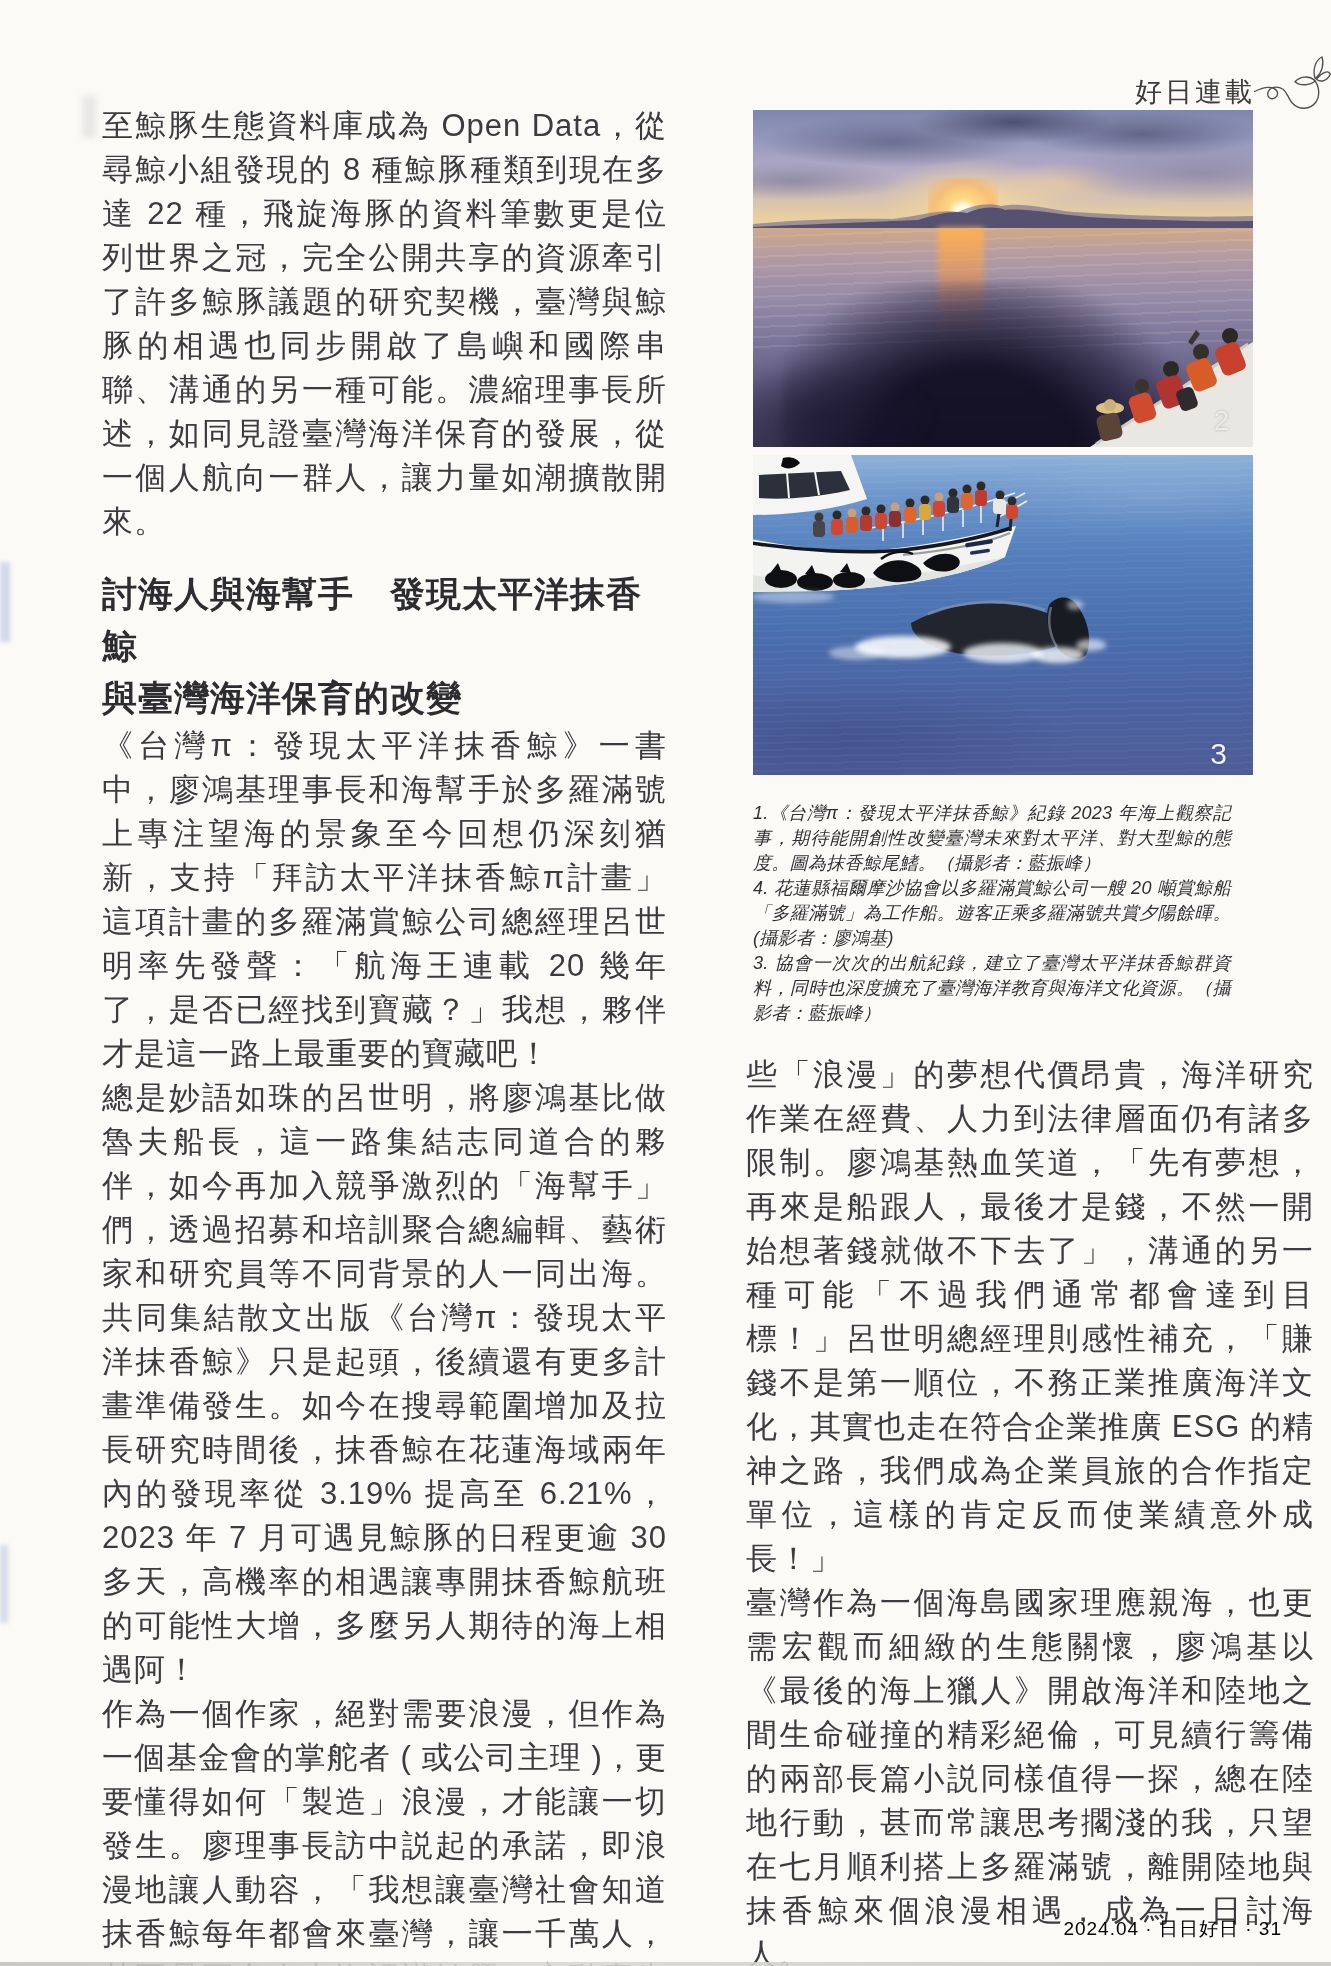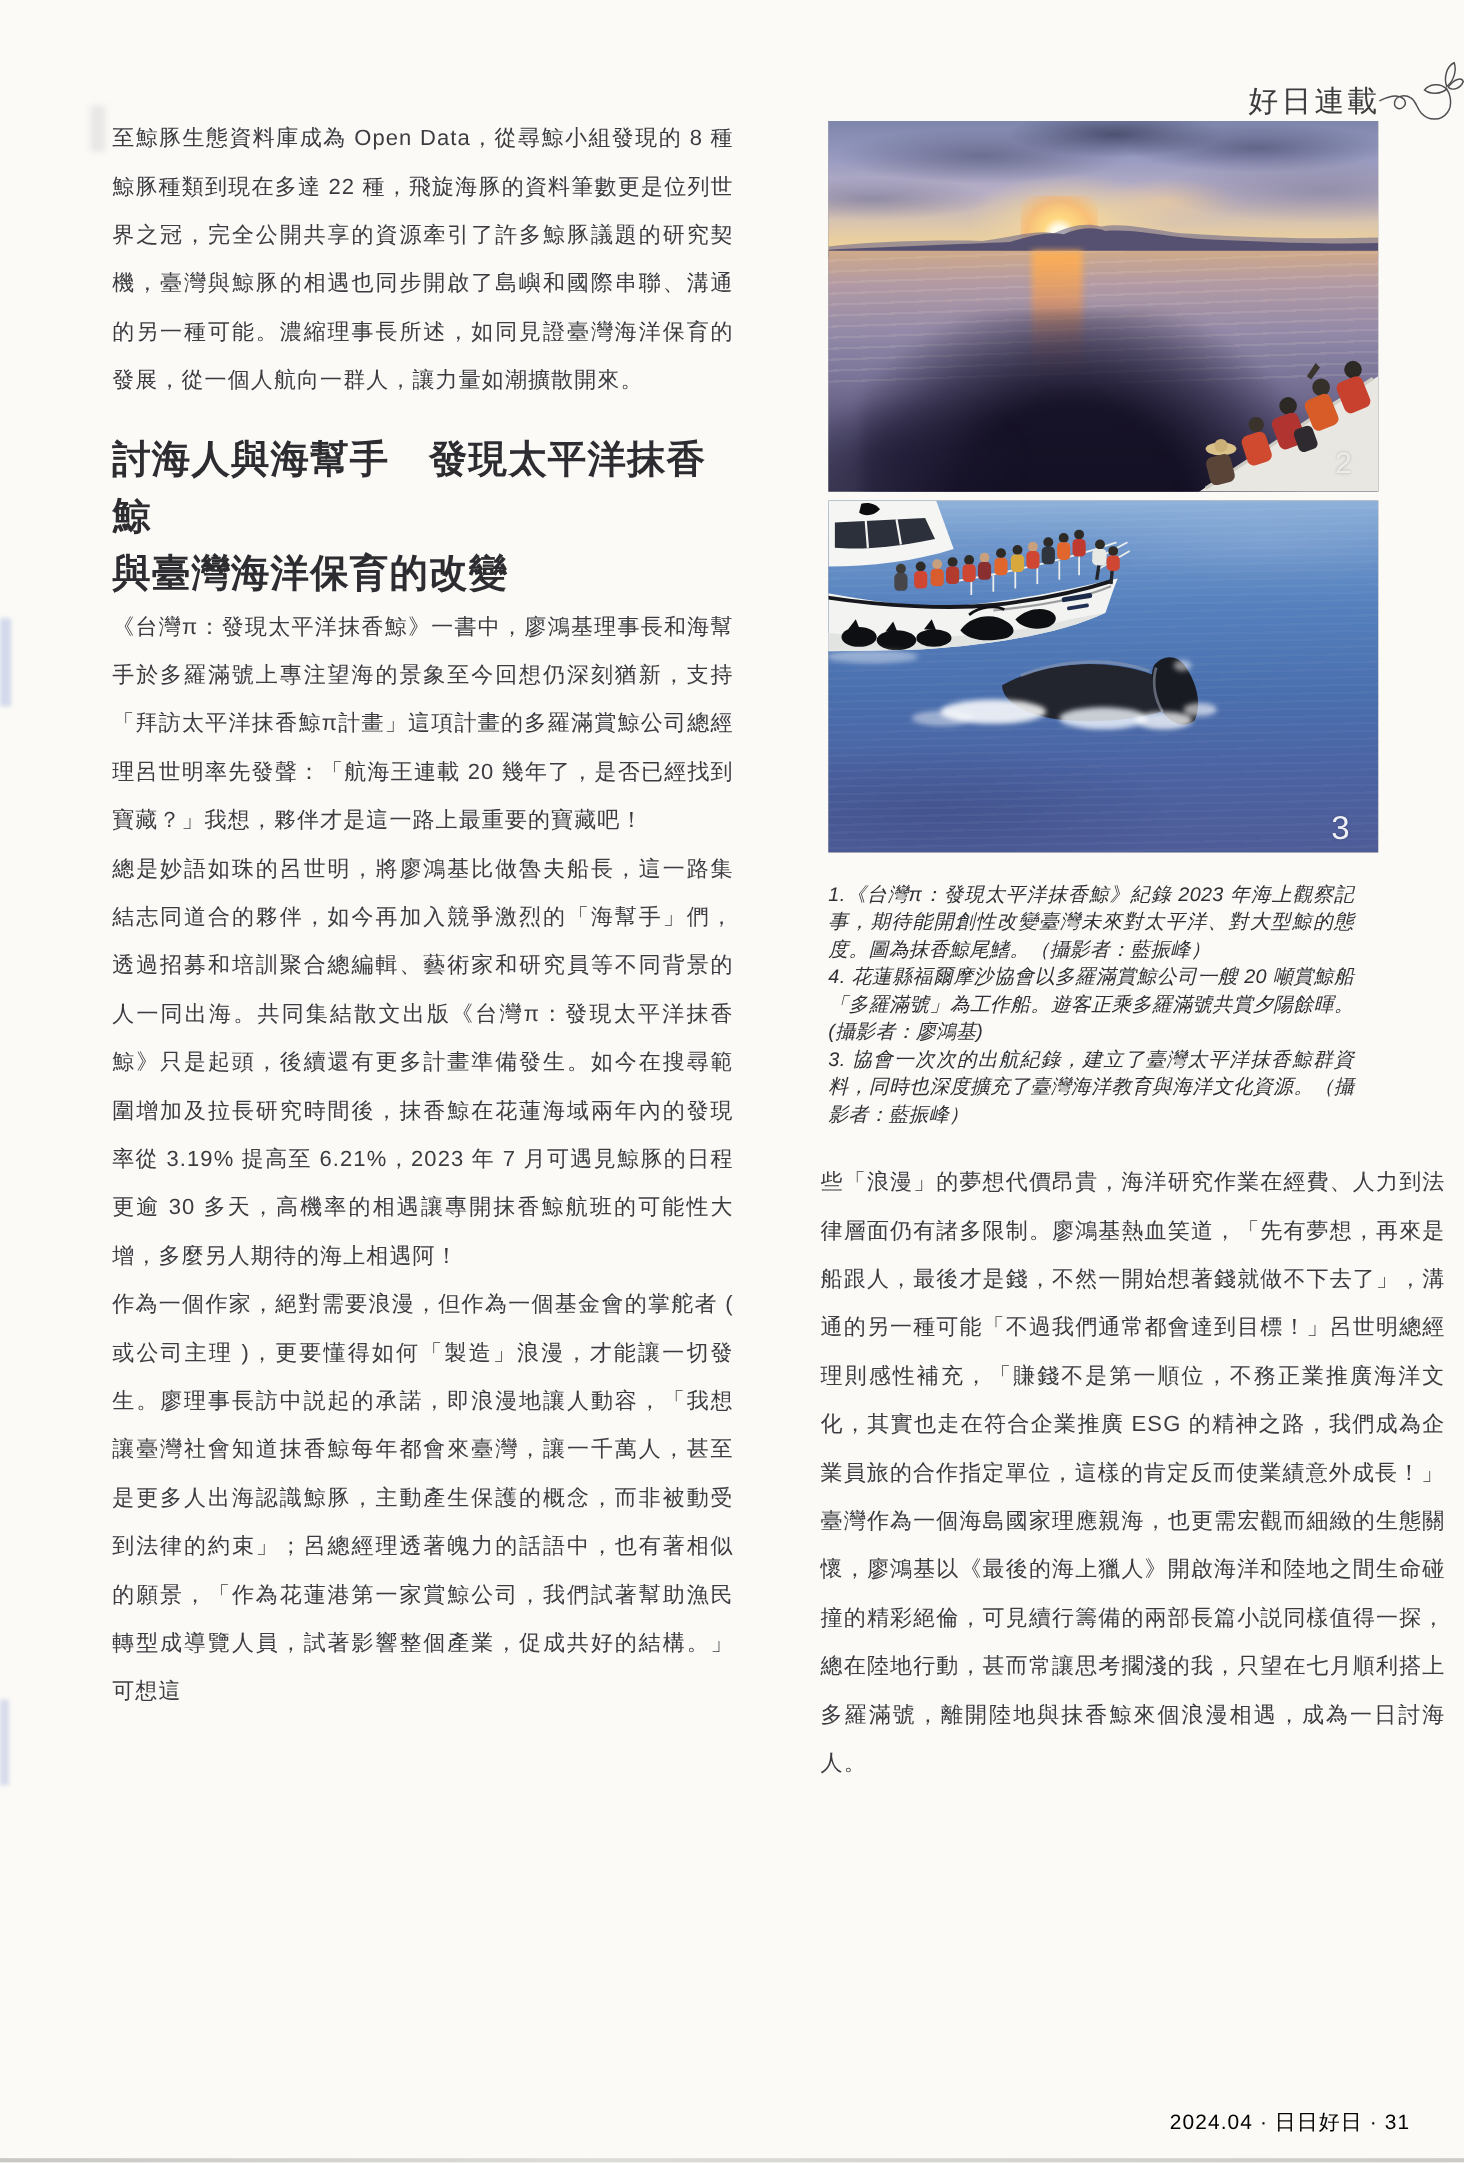--- a/index.html
+++ b/index.html
@@ -17,21 +17,21 @@
     position:absolute;top:30px;right:76px;
     font-size:27px;letter-spacing:3px;color:#3c3c3e;white-space:nowrap;
   }
   .doodle{position:absolute;top:4px;right:0;width:78px;height:72px;}
 
   
   .col-left{position:absolute;left:102px;top:104px;width:565px;}
   .col-right{position:absolute;left:746px;top:110px;width:568px;}
 
   p.body{
-    margin:0;font-size:20px;line-height:44px;letter-spacing:1px;
+    margin:0;font-size:31px;line-height:44px;letter-spacing:1px;
     text-align:justify;color:#3b3b40;
   }
   .heading{
     margin-top:24px;font-size:35px;line-height:52px;font-weight:700;
     color:#2d2d31;letter-spacing:1px;
   }
   .p2{margin-top:7px;}
   .p3{margin-top:25px;}
   .p4{margin-top:22px;}
 

